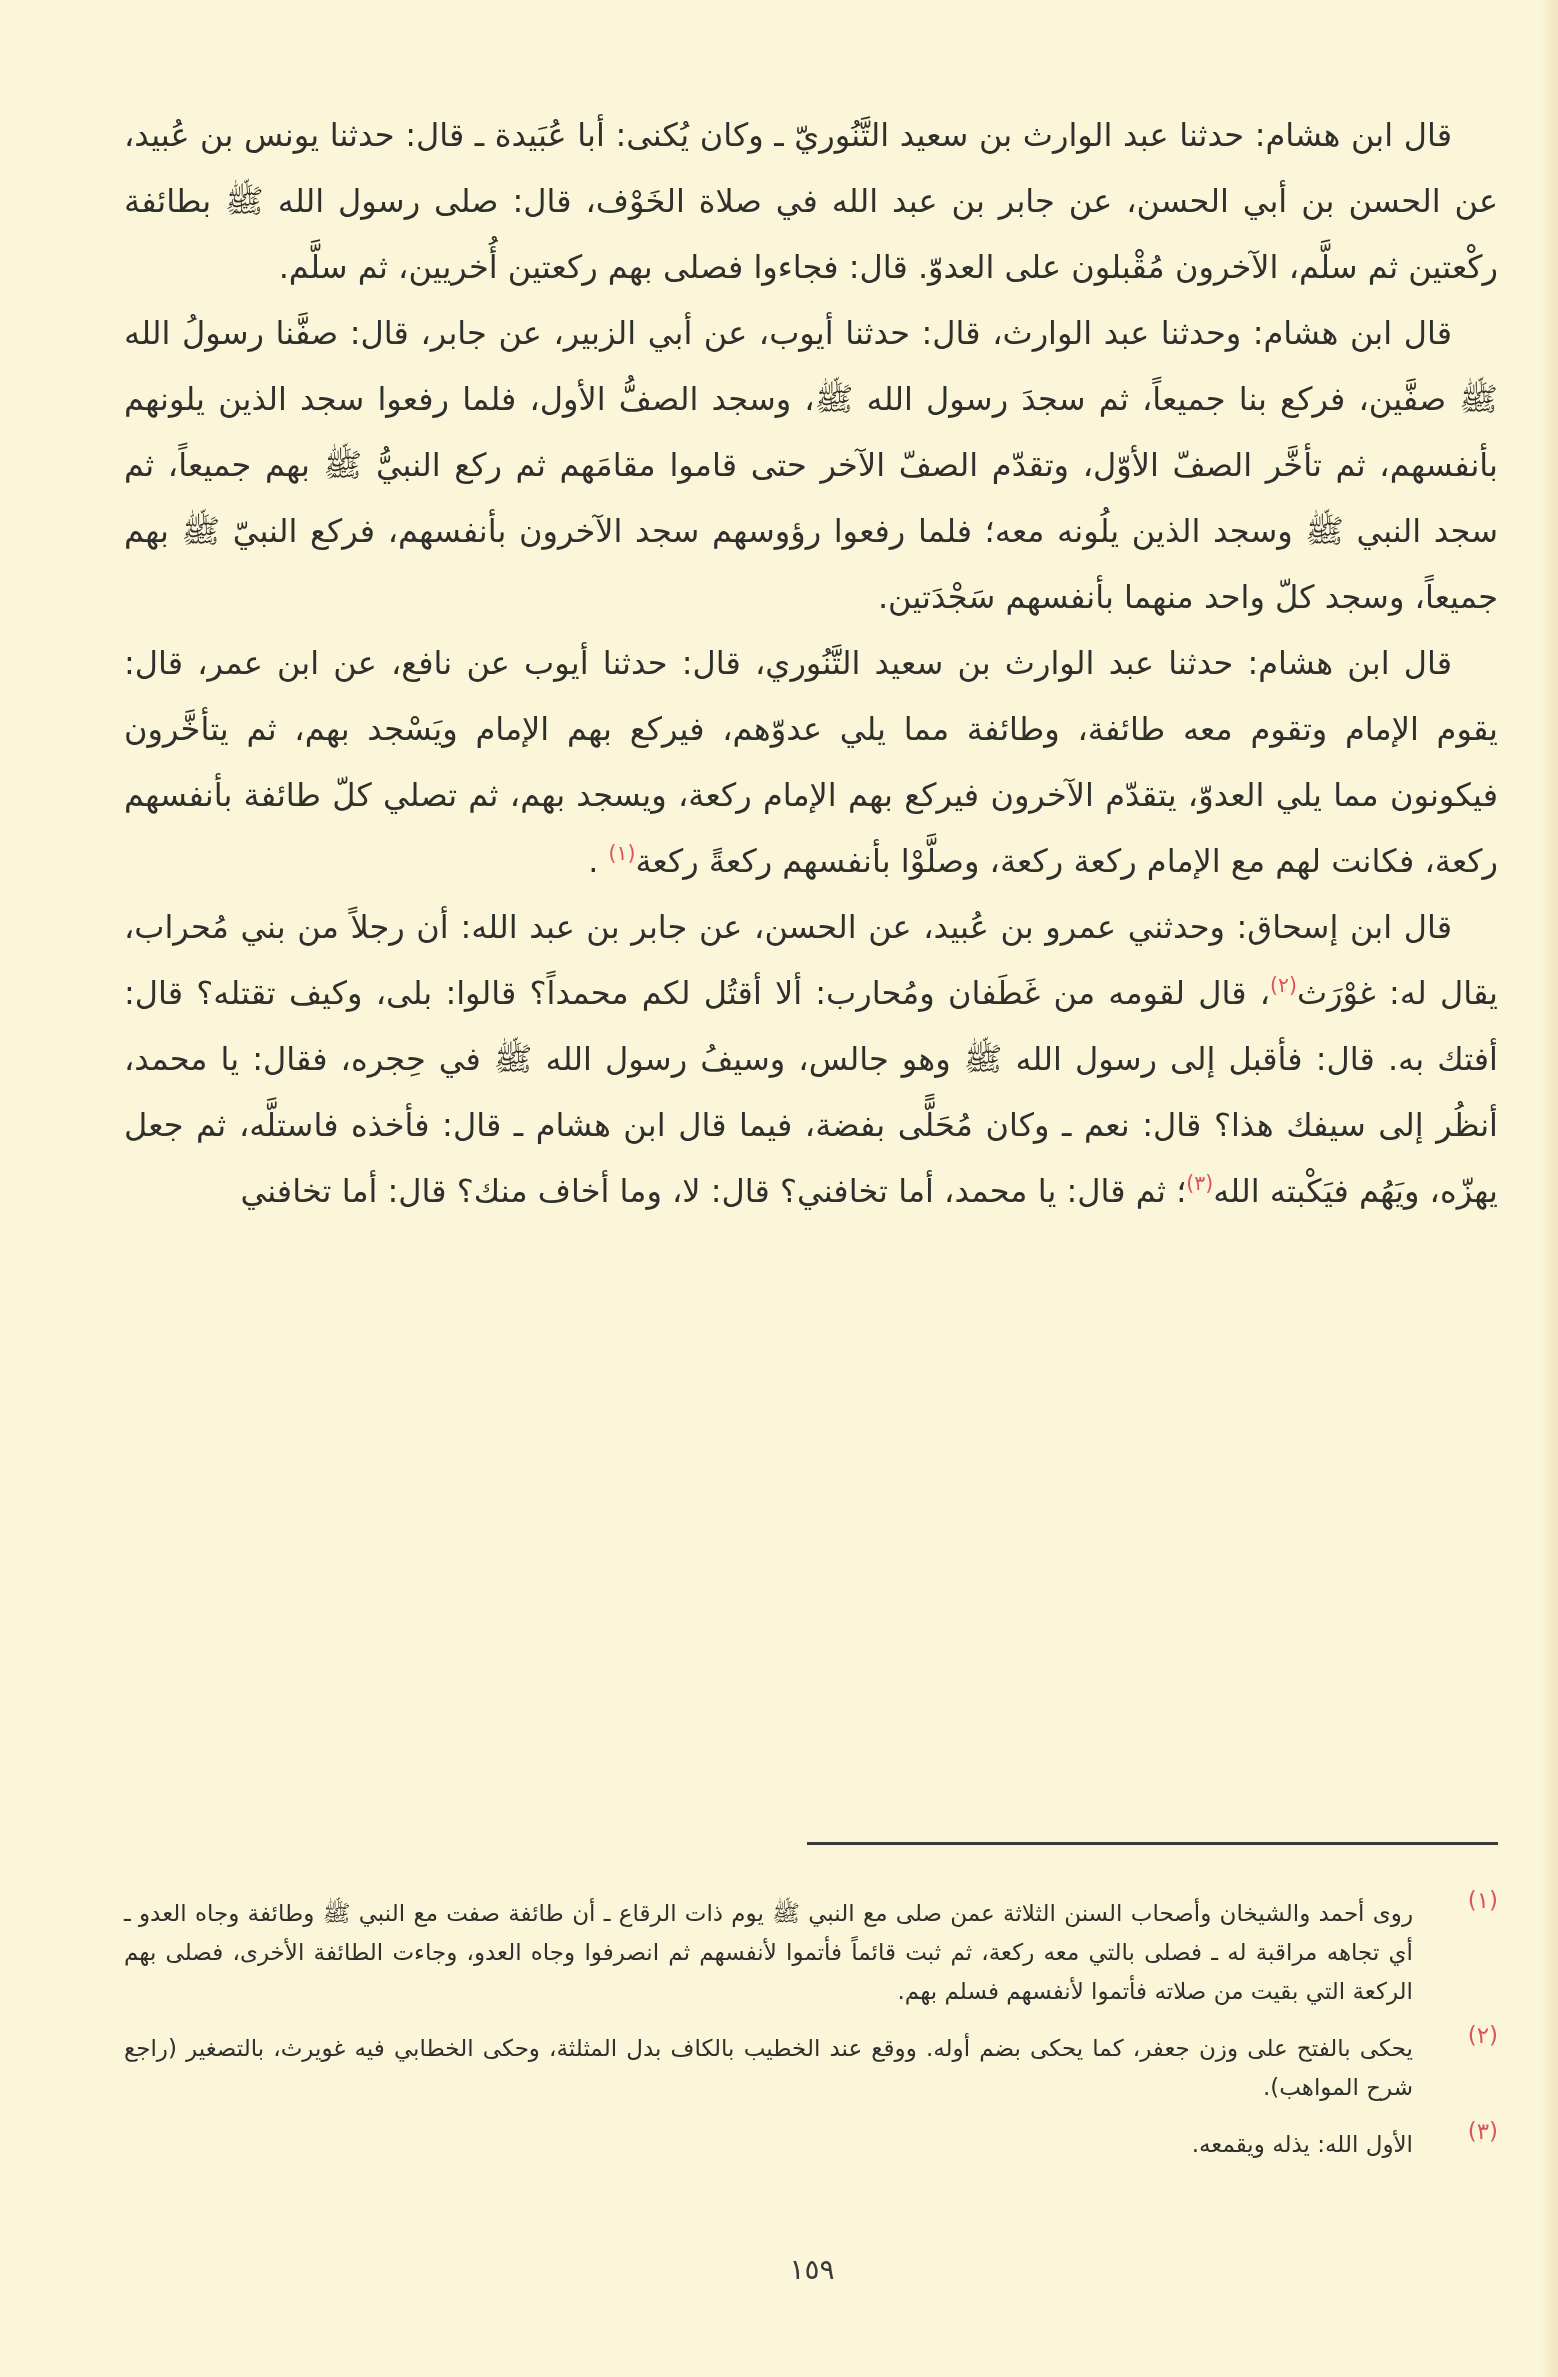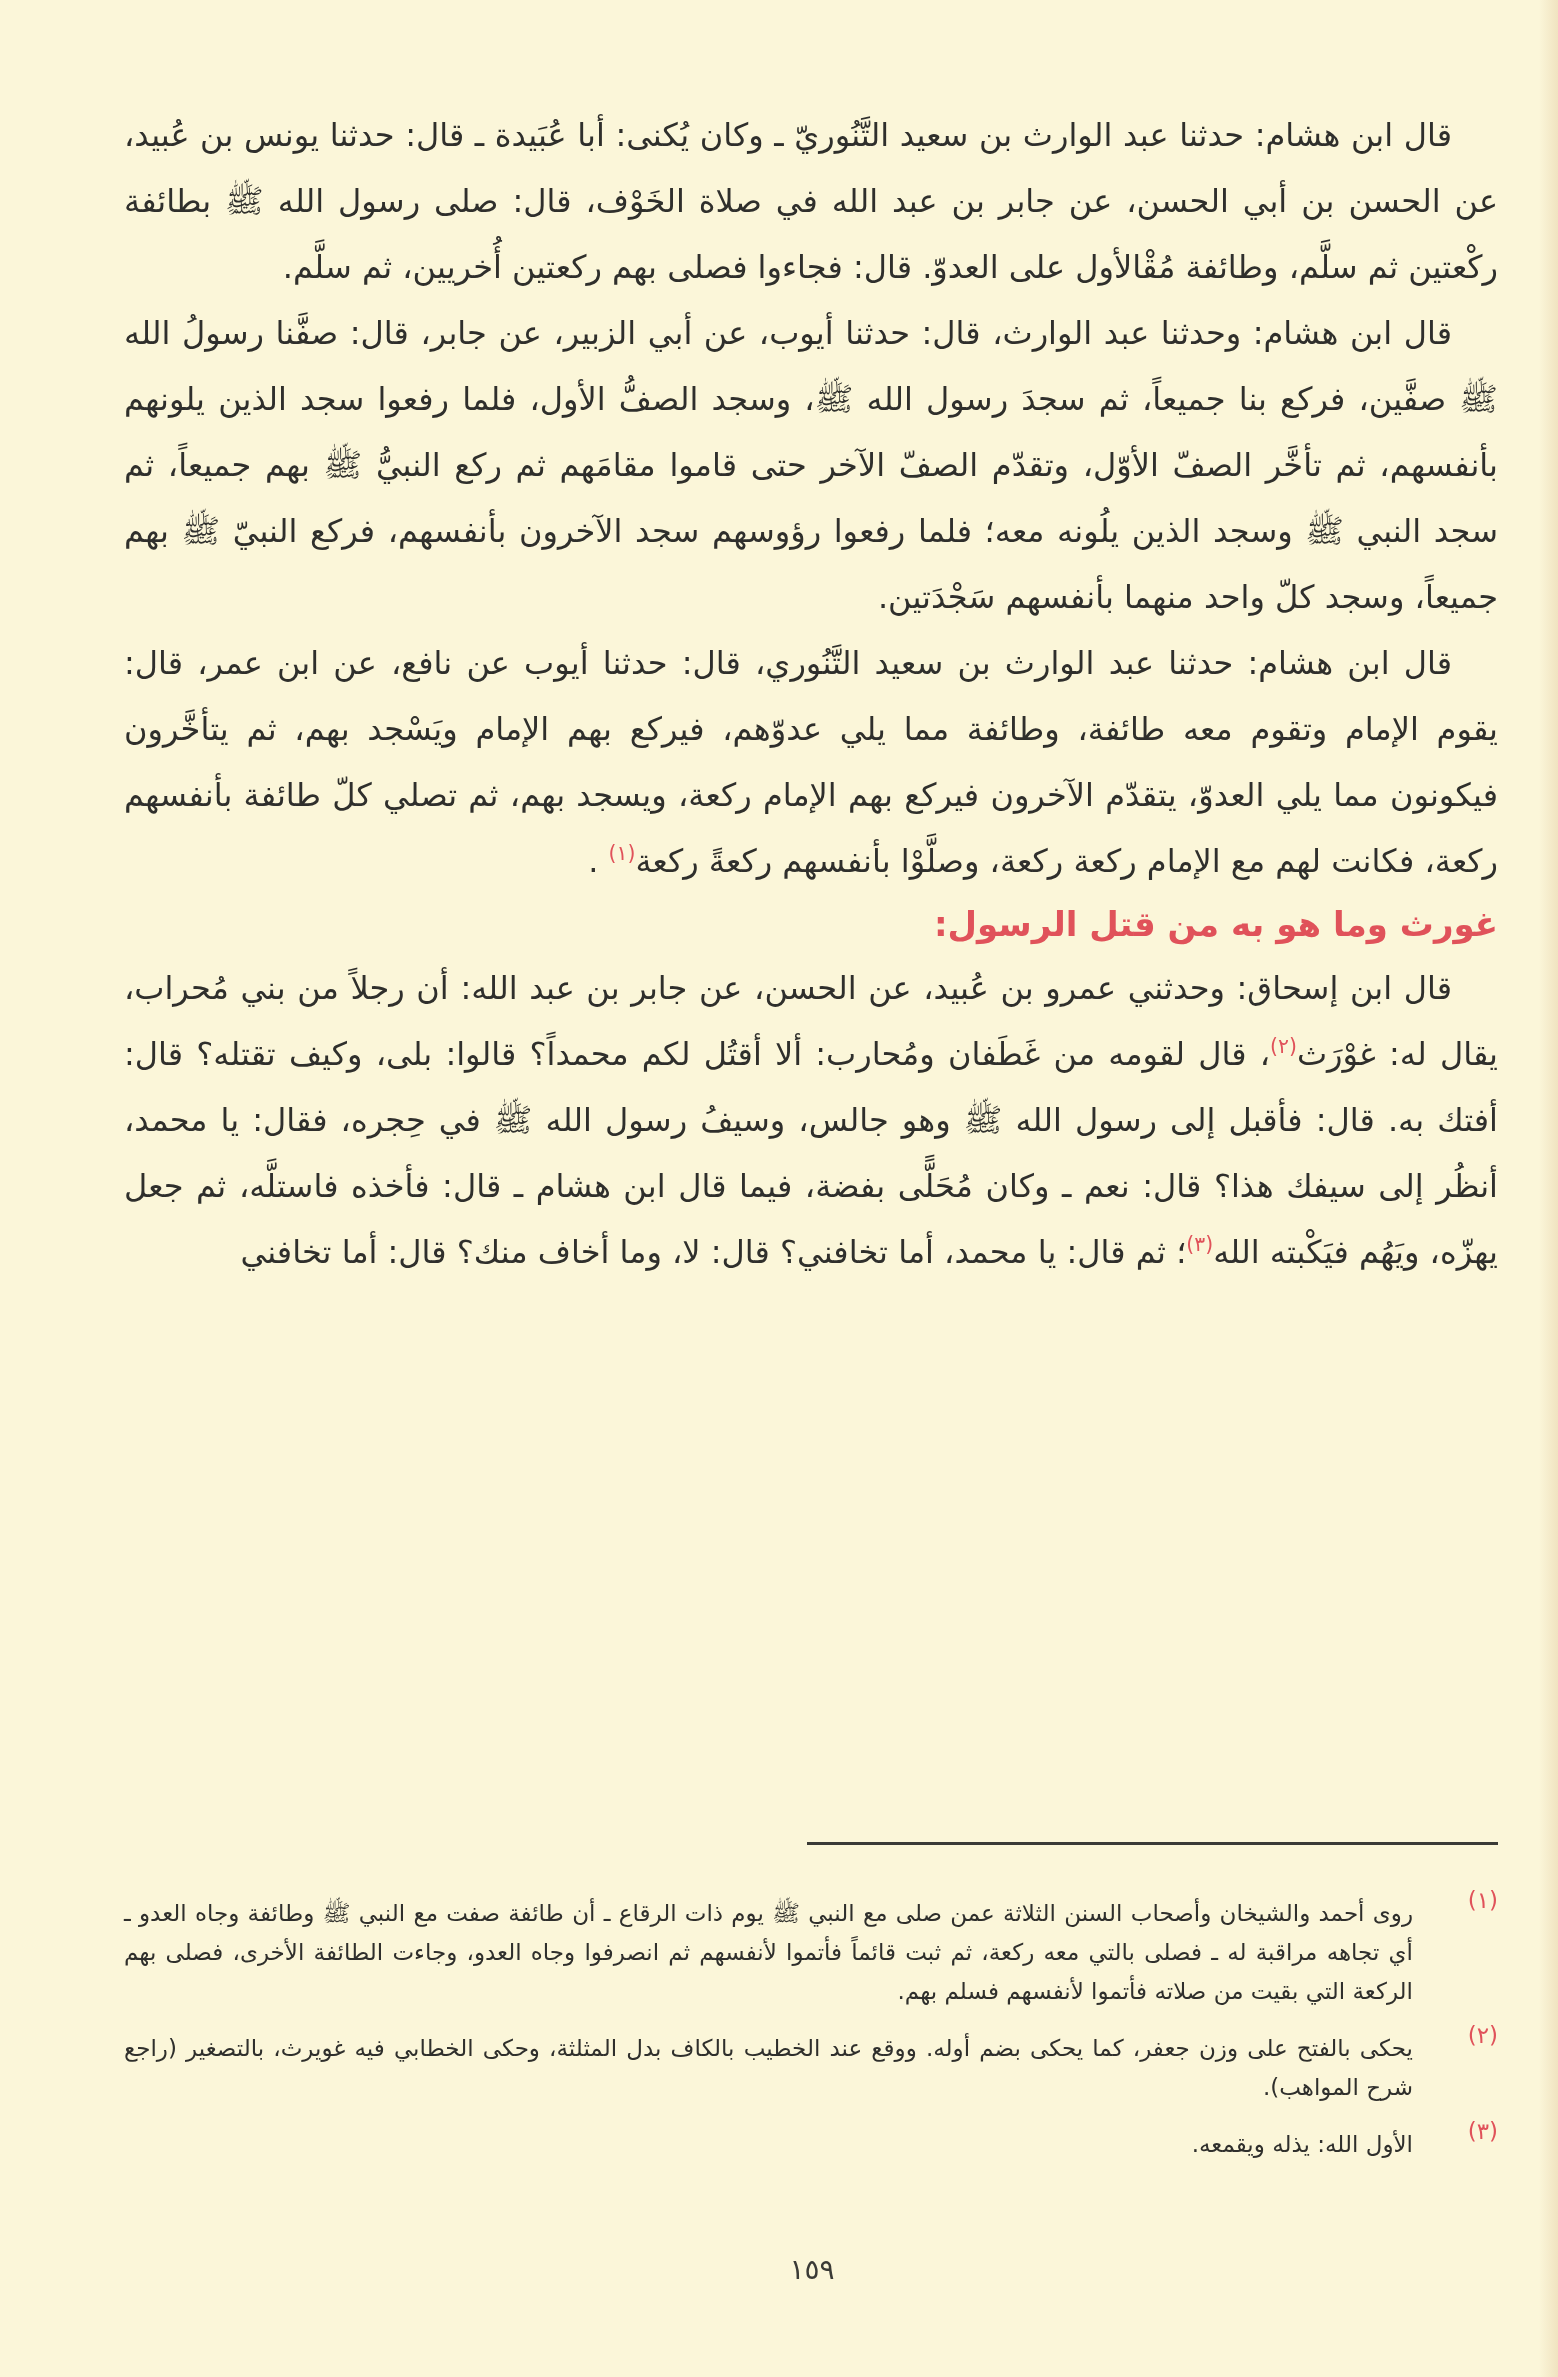--- a/index.html
+++ b/index.html
@@ -98,27 +98,26 @@
     }
   </style>
 </head>
 <body>
 
 <div class="page-edge"></div>
 
 <main class="page">
 
   <section>
-    <p class="para">قال ابن هشام: حدثنا عبد الوارث بن سعيد التَّنُوريّ ـ وكان يُكنى: أبا عُبَيدة ـ قال: حدثنا يونس بن عُبيد، عن الحسن بن أبي الحسن، عن جابر بن عبد الله في صلاة الخَوْف، قال: صلى رسول الله ﷺ بطائفة ركْعتين ثم سلَّم، وطائفة مُقْالأول على العدوّ. قال: فجاءوا فصلى بهم ركعتين أُخريين، ثم سلَّم.</p>
+    <p class="para">قال ابن هشام: حدثنا عبد الوارث بن سعيد التَّنُوريّ ـ وكان يُكنى: أبا عُبَيدة ـ قال: حدثنا يونس بن عُبيد، عن الحسن بن أبي الحسن، عن جابر بن عبد الله في صلاة الخَوْف، قال: صلى رسول الله ﷺ بطائفة ركْعتين ثم سلَّم، الآخرون مُقْبلون على العدوّ. قال: فجاءوا فصلى بهم ركعتين أُخريين، ثم سلَّم.</p>
     <p class="para">قال ابن هشام: وحدثنا عبد الوارث، قال: حدثنا أيوب، عن أبي الزبير، عن جابر، قال: صفَّنا رسولُ الله ﷺ صفَّين، فركع بنا جميعاً، ثم سجدَ رسول الله ﷺ، وسجد الصفُّ الأول، فلما رفعوا سجد الذين يلونهم بأنفسهم، ثم تأخَّر الصفّ الأوّل، وتقدّم الصفّ الآخر حتى قاموا مقامَهم ثم ركع النبيُّ ﷺ بهم جميعاً، ثم سجد النبي ﷺ وسجد الذين يلُونه معه؛ فلما رفعوا رؤوسهم سجد الآخرون بأنفسهم، فركع النبيّ ﷺ بهم جميعاً، وسجد كلّ واحد منهما بأنفسهم سَجْدَتين.</p>
     <p class="para"><span>قال ابن هشام: حدثنا عبد الوارث بن سعيد التَّنُوري، قال: حدثنا أيوب عن نافع، عن ابن عمر، قال: يقوم الإمام وتقوم معه طائفة، وطائفة مما يلي عدوّهم، فيركع بهم الإمام ويَسْجد بهم، ثم يتأخَّرون فيكونون مما يلي العدوّ، يتقدّم الآخرون فيركع بهم الإمام ركعة، ويسجد بهم، ثم تصلي كلّ طائفة بأنفسهم ركعة، فكانت لهم مع الإمام ركعة ركعة، وصلَّوْا بأنفسهم ركعةً ركعة</span><span class="fn-ref">(١)</span> .</p>
   </section>
 
   <section>
-    <h2 class="heading">غورث وما هو به من قتل الرسول:</h2>
     <p class="para"><span>قال ابن إسحاق: وحدثني عمرو بن عُبيد، عن الحسن، عن جابر بن عبد الله: أن رجلاً من بني مُحراب، يقال له: غوْرَث</span><span class="fn-ref">(٢)</span><span>، قال لقومه من غَطَفان ومُحارب: ألا أقتُل لكم محمداً؟ قالوا: بلى، وكيف تقتله؟ قال: أفتك به. قال: فأقبل إلى رسول الله ﷺ وهو جالس، وسيفُ رسول الله ﷺ في حِجره، فقال: يا محمد، أنظُر إلى سيفك هذا؟ قال: نعم ـ وكان مُحَلًّى بفضة، فيما قال ابن هشام ـ قال: فأخذه فاستلَّه، ثم جعل يهزّه، ويَهُم فيَكْبته الله</span><span class="fn-ref">(٣)</span><span>؛ ثم قال: يا محمد، أما تخافني؟ قال: لا، وما أخاف منك؟ قال: أما تخافني</span></p>
   </section>
 
 </main>
 
 <div class="footnote-rule"></div>
 
 <section class="footnotes">
   <div class="footnote">
     <span class="fn-num">(١)</span>

